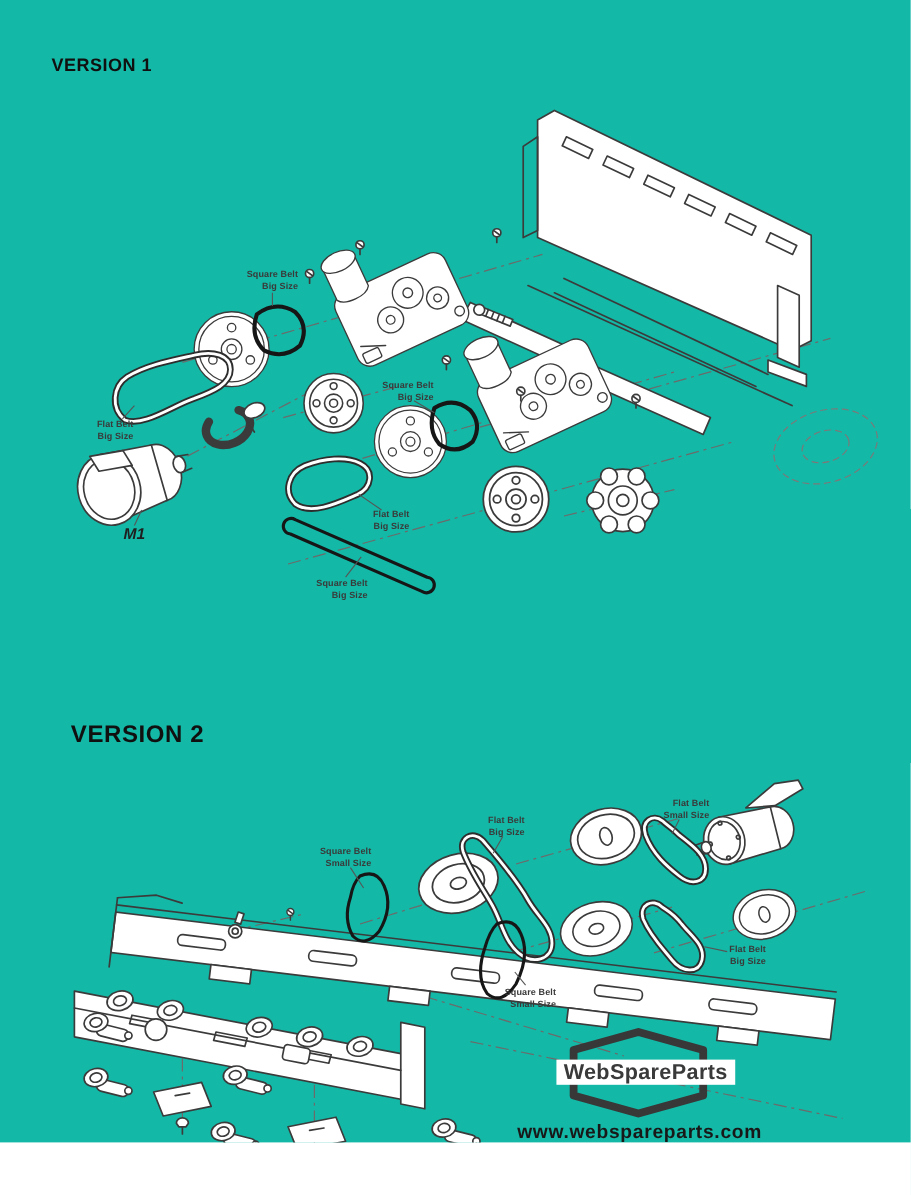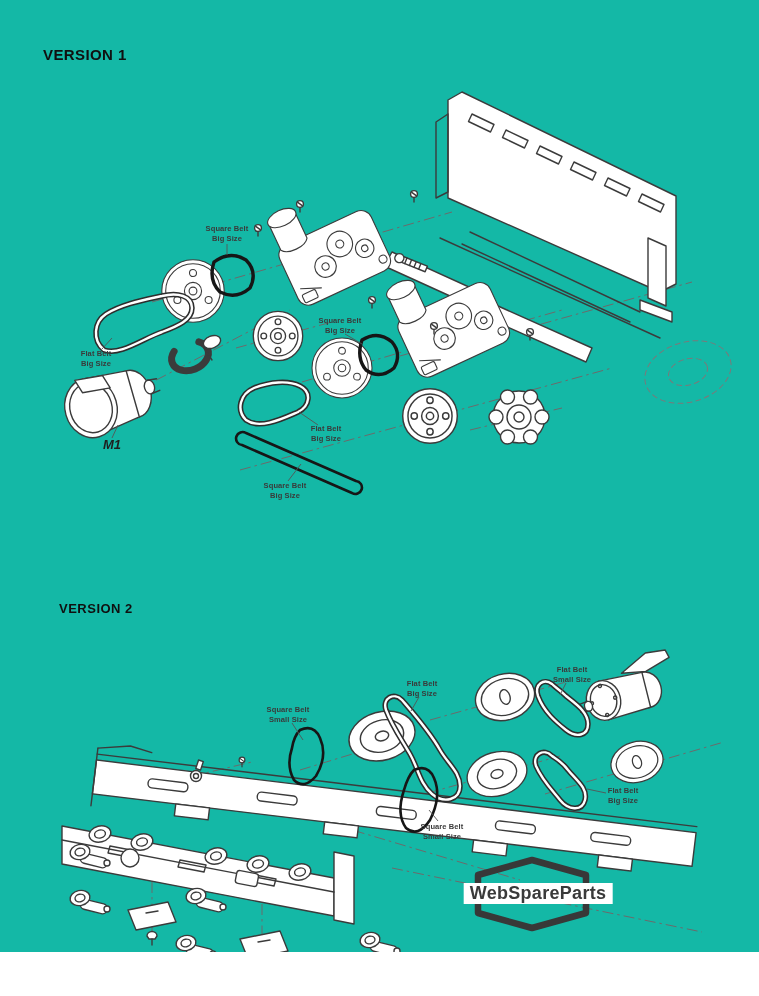--- a/index.html
+++ b/index.html
@@ -13,24 +13,24 @@
   .blk2{fill:none;stroke:#161616;stroke-width:2.6;stroke-linejoin:round;}
   .bandO{fill:none;stroke:#2d2d2d;stroke-width:5.5;stroke-linejoin:round;}
   .bandI{fill:none;stroke:#fff;stroke-width:2.4;stroke-linejoin:round;}
   .dash{fill:none;stroke:#6b6b6b;stroke-width:1;stroke-dasharray:11 4 2.5 4;}
   .dashf{fill:none;stroke:#7a7a7a;stroke-width:1;stroke-dasharray:5 4;}
   .ld{fill:none;stroke:#555;stroke-width:.9;}
   .thin{stroke-width:1;}
   .hex{fill:none;stroke:#383838;stroke-width:6.5;stroke-linejoin:round;}
   
   .h1{position:absolute;font-weight:bold;color:#101010;font-size:15px;letter-spacing:.4px;}
-  .h2{position:absolute;font-weight:bold;color:#101010;font-size:13px;letter-spacing:.5px;}
+  .h2{position:absolute;font-weight:bold;color:#101010;font-size:20px;letter-spacing:.5px;}
   .desc{position:absolute;font-weight:bold;color:#141414;font-size:15px;line-height:19.5px;width:280px;white-space:pre-line;}
   .part-label{position:absolute;transform:translateX(-50%);font-size:7.5px;font-weight:bold;line-height:1.3;
-              color:#3a3a3a;text-align:center;white-space:pre-line;letter-spacing:.1px;}
+              color:#3a3a3a;text-align:right;white-space:pre-line;letter-spacing:.1px;}
   .m1{position:absolute;font-size:13px;font-weight:bold;font-style:italic;color:#1f1f1f;}
   .logo-text{position:absolute;transform:translateX(-50%);font-size:18px;font-weight:bold;color:#3a3a3a;
              background:#fff;padding:0 6px;letter-spacing:.3px;}
   .url{position:absolute;transform:translateX(-50%);font-size:16px;font-weight:bold;color:#181818;letter-spacing:.6px;}
 </style>
 </head>
 <body>
 
 <div class="stage">
 
@@ -357,14 +357,15 @@
   <div class="part-label" style="left:422px;top:679px;">Flat Belt
 Big Size</div>
   <div class="part-label" style="left:572px;top:665px;">Flat Belt
 Small Size</div>
   <div class="part-label" style="left:623px;top:786px;">Flat Belt
 Big Size</div>
   <div class="part-label" style="left:442px;top:822px;">Square Belt
 Small Size</div>
 
   <div class="logo-text" style="left:538px;top:883px;">WebSpareParts</div>
+  <div class="url" style="left:533px;top:935px;">www.webspareparts.com</div>
 
 </div>
 
 </body></html>

